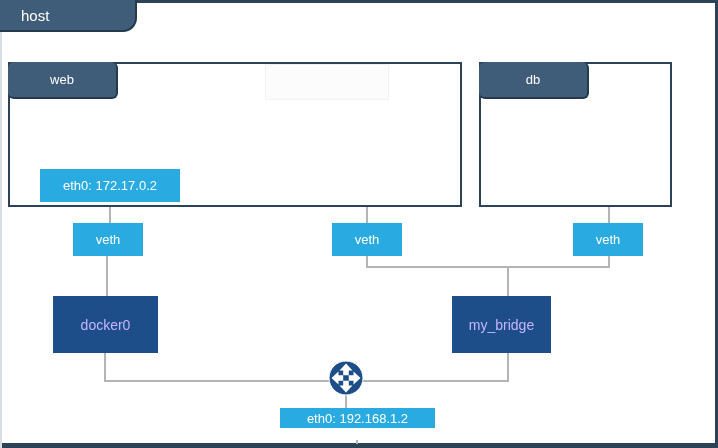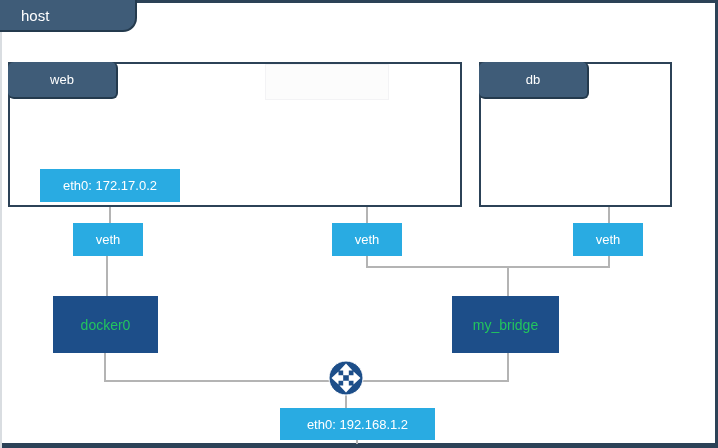--- a/index.html
+++ b/index.html
@@ -31,21 +31,21 @@
 
   
   .ip,.veth{
     position:absolute;background:#29abe2;color:#ffffff;
     display:flex;align-items:center;justify-content:center;
     font-size:13px;box-sizing:border-box;white-space:nowrap;text-align:center;
   }
 
   
   .bridge{
-    position:absolute;background:#1d4e89;color:#22c55e;
+    position:absolute;background:#1d4e89;color:#c4b5fd;
     display:flex;align-items:center;justify-content:center;
     font-size:14px;box-sizing:border-box;
   }
 
   
   .lv,.lh{position:absolute;background:#b4b4b4;}
 
   .ghost{position:absolute;left:255px;top:0px;width:122px;height:34px;
          background:#fcfcfc;border:1px solid #f3f3f5;}
 
@@ -91,27 +91,27 @@
     <div class="tab ctab">
       <span>db</span>
     </div>
   </div>
 
   <div class="veth" style="left:73px;top:223px;width:70px;height:33px">veth</div>
   <div class="veth" style="left:332px;top:223px;width:70px;height:33px">veth</div>
   <div class="veth" style="left:573px;top:223px;width:70px;height:33px">veth</div>
 
   <div class="bridge" style="left:53px;top:296px;width:105px;height:57px">docker0</div>
-  <div class="bridge" style="left:452px;top:296px;width:107px;height:57px">my_bridge</div>
+  <div class="bridge" style="left:452px;top:296px;width:99px;height:57px">my_bridge</div>
 
   <svg class="router" viewBox="0 0 36 36">
     <circle cx="18" cy="18" r="17" fill="#1d4e89" stroke="#ffffff" stroke-width="1"></circle>
     <g fill="#ffffff">
       <path d="M18 3.5 L24.5 10.5 H20.8 V15.2 H15.2 V10.5 H11.5 Z"></path>
       <path d="M18 3.5 L24.5 10.5 H20.8 V15.2 H15.2 V10.5 H11.5 Z" transform="rotate(90 18 18)"></path>
       <path d="M18 3.5 L24.5 10.5 H20.8 V15.2 H15.2 V10.5 H11.5 Z" transform="rotate(180 18 18)"></path>
       <path d="M18 3.5 L24.5 10.5 H20.8 V15.2 H15.2 V10.5 H11.5 Z" transform="rotate(270 18 18)"></path>
     </g>
   </svg>
 
-  <div class="ip" style="left:280px;top:408px;width:155px;height:32px">eth0: 192.168.1.2</div>
+  <div class="ip" style="left:280px;top:408px;width:155px;height:20px">eth0: 192.168.1.2</div>
 
 </div>
 
 </body></html>

